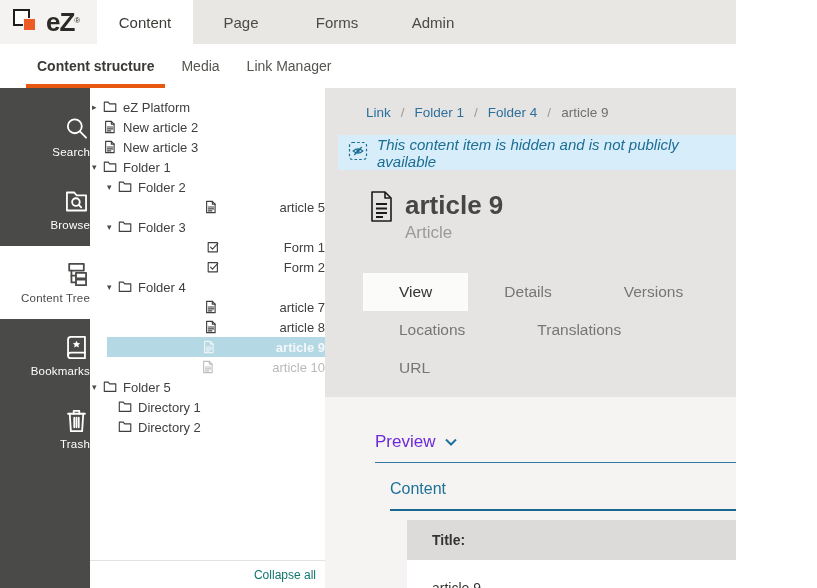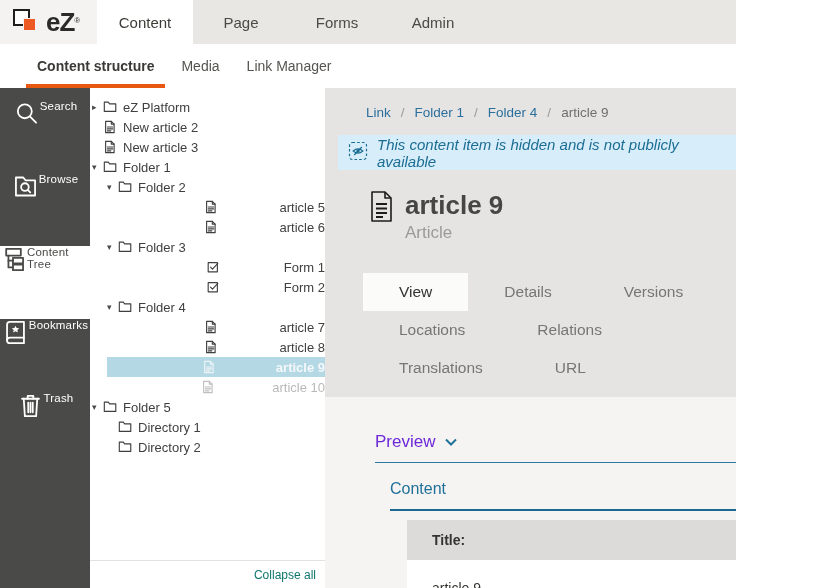--- a/index.html
+++ b/index.html
@@ -23,21 +23,21 @@
   .subnav { height:44px; background:#ffffff; display:flex; align-items:stretch; padding-left:26px; flex-shrink:0; gap:5px; }
   .subnav-item { display:flex; align-items:center; padding:0 11px; font-size:14px; color:#55544f; position:relative; cursor:pointer; }
   .subnav-item.active { font-weight:bold; color:#3a3935; }
   .subnav-item.active::after { content:""; position:absolute; left:0; right:0; bottom:0; height:4px; background:#e8570f; }
 
   
   .body-row { flex:1; display:flex; min-height:0; }
 
   
   .iconbar { width:90px; background:#4a4a48; color:#fff; display:flex; flex-direction:column; padding-top:12px; flex-shrink:0; }
-  .side-item { height:73px; display:flex; flex-direction:row; align-items:flex-start; justify-content:center; gap:0; cursor:pointer; }
+  .side-item { height:73px; display:flex; flex-direction:column; align-items:flex-end; justify-content:center; gap:0; cursor:pointer; }
   .side-item .lbl { font-size:11.5px; letter-spacing:0.2px; }
   .side-item svg { width:27px; height:27px; stroke:currentColor; fill:none; stroke-width:1.6; stroke-linecap:round; stroke-linejoin:round; }
   .side-item.active { background:#ffffff; color:#4a4a48; }
 
   
   .tree-panel { width:235px; background:#ffffff; display:flex; flex-direction:column; flex-shrink:0; }
   .tree { flex:1; padding-top:9px; overflow:hidden; }
   .trow { height:20px; display:flex; align-items:center; font-size:13px; color:#404040; cursor:pointer; white-space:nowrap; }
   .trow .caret { width:10px; flex-shrink:0; font-size:9px; color:#4a4a4a; text-align:left; line-height:1; }
   .trow .ticon { width:16px; height:16px; flex-shrink:0; margin-right:5px; display:flex; align-items:center; justify-content:center; }
@@ -222,31 +222,20 @@
           <span class="caret"></span>
           <span class="ticon">
               <svg viewBox="0 0 16 16">
                 <path d="M3 1.5 h6.5 l3.2 3.2 V14.5 H3 z"></path>
                 <path d="M9.5 1.5 v3.2 h3.2"></path>
                 <path d="M5 8 h6 M5 10.2 h6 M5 12.4 h4"></path>
               </svg>
             </span>
           <span>article 5</span>
         </div>
-        <div class="trow lvl2">
-          <span class="caret"></span>
-          <span class="ticon">
-              <svg viewBox="0 0 16 16">
-                <path d="M3 1.5 h6.5 l3.2 3.2 V14.5 H3 z"></path>
-                <path d="M9.5 1.5 v3.2 h3.2"></path>
-                <path d="M5 8 h6 M5 10.2 h6 M5 12.4 h4"></path>
-              </svg>
-            </span>
-          <span>article 6</span>
-        </div>
         <div class="trow lvl1">
           <span class="caret">▾</span>
           <span class="ticon">
               <svg viewBox="0 0 16 16">
                 <path d="M1.5 13 V2.5 h4.5 l1.6 2 h7 V13 z"></path>
               </svg>
             </span>
           <span>Folder 3</span>
         </div>
         <div class="trow lvl2">
@@ -393,21 +382,20 @@
             <span class="page-title">article 9</span>
             <span class="content-type">Article</span>
           </span>
         </div>
 
         <div class="tab-row">
           <div class="mtab active">View</div>
           <div class="mtab">Details</div>
           <div class="mtab">Versions</div>
           <div class="mtab">Locations</div>
-          <div class="mtab">Relations</div>
           <div class="mtab">Translations</div>
           <div class="mtab">URL</div>
         </div>
       </div>
 
       <div class="main-body">
         <div class="preview-head">
           <span>Preview</span>
           <svg width="12" height="8" viewBox="0 0 12 8">
               <polyline points="1,1.5 6,6.5 11,1.5" fill="none"></polyline>

